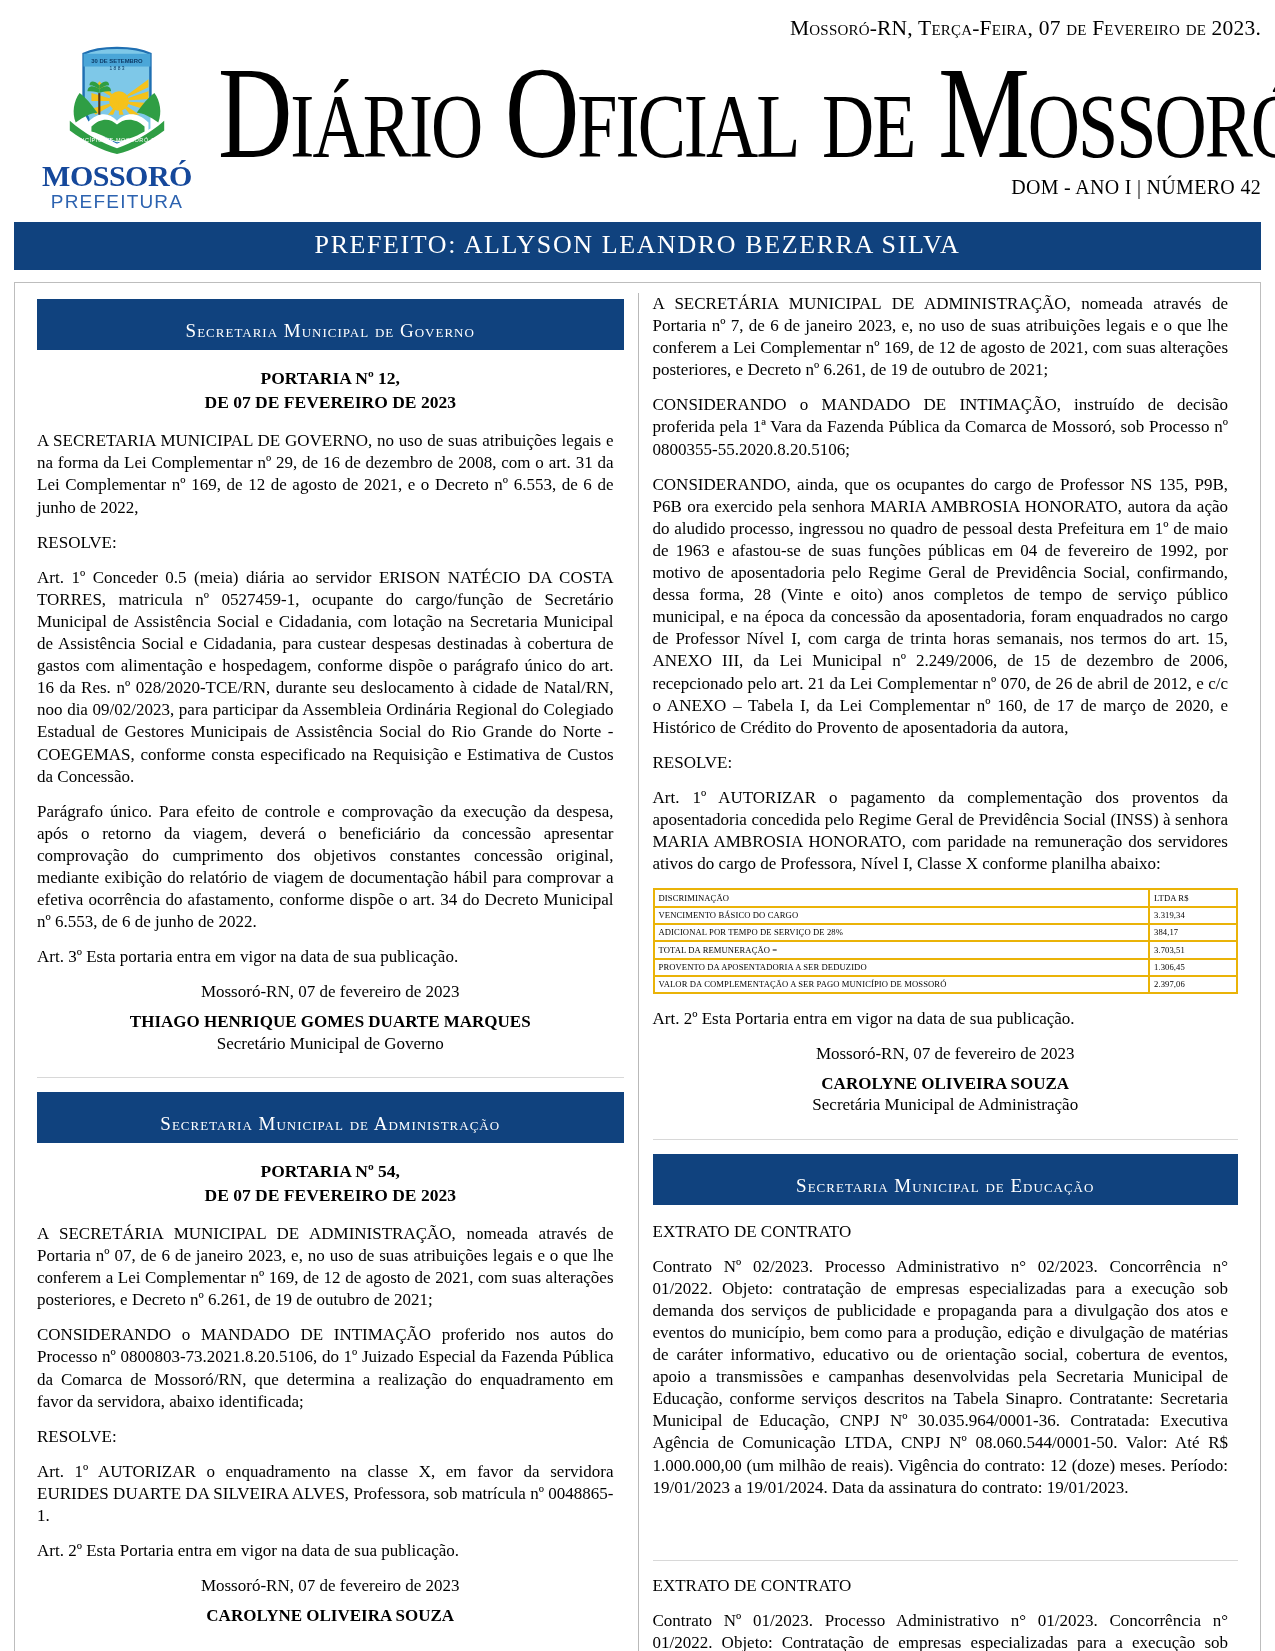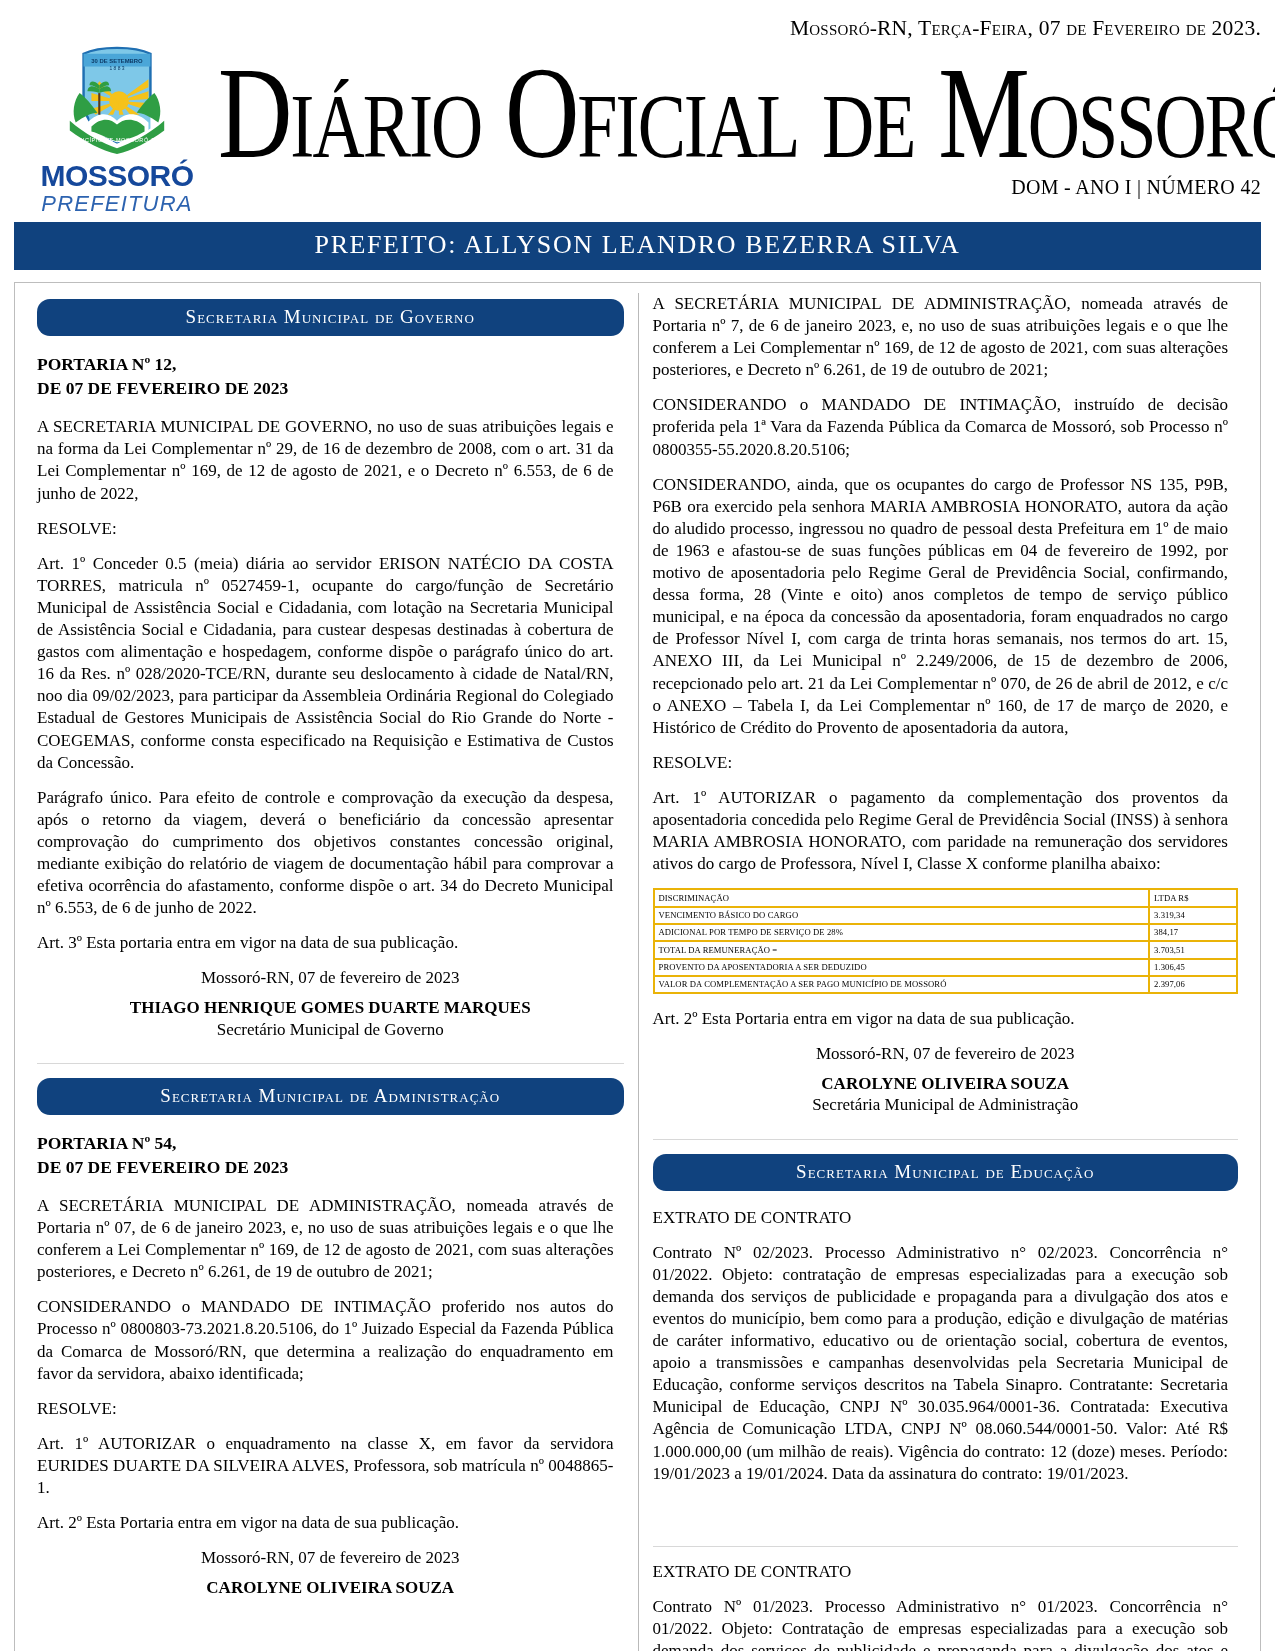--- a/index.html
+++ b/index.html
@@ -36,35 +36,34 @@
     letter-spacing: .3px;
     white-space: nowrap;
   }
   .logo-wrap {
     position: absolute;
     left: 22px; top: 40px;
     width: 190px; text-align: center;
   }
   .crest { width: 118px; height: 118px; margin: 0 auto; display:block; }
   .logo-word {
-    font-family: Liberation Sans, sans-serif;
+    font-family: Liberation Serif, serif;
     font-weight: bold;
     font-size: 30px;
     color: #15489b;
     letter-spacing: -0.5px;
     line-height: 1.05;
     margin-top: 2px;
   }
   .logo-sub {
     font-family: "Liberation Sans", sans-serif;
-    font-size: 22px;
+    font-size: 19px;
     color: #2d63b0;
     letter-spacing: 1.2px;
     line-height: 1.1;
-    font-style: italic;
   }
   .mast-title {
     position: absolute;
     left: 218px; top: 34px;
     width: 978px;
     height: 130px;
     font-family: "Liberation Serif", serif;
     font-weight: normal;
     font-size: 104px;
     line-height: 126px;
@@ -110,28 +109,27 @@
   .col-right { border-left: 1px solid #b9b9b9; }
 
   
   .sec-bar {
     background: #10427e;
     color: #fff;
     text-align: center;
     font-size: 19px;
     font-variant: small-caps;
     letter-spacing: 1px;
-    padding: 7px 0 8px 0;
+    padding: 21px 0 8px 0;
     margin: 6px 0 16px 0;
-    border-radius: 13px;
   }
 
   
   .doc-title {
-    text-align: left;
+    text-align: center;
     font-weight: bold;
     font-size: 17.5px;
     line-height: 1.38;
     margin: 14px 0 16px 0;
   }
   p.body {
     font-size: 17px;
     line-height: 1.30;
     text-align: justify;
     margin: 0 10px 13px 0;

